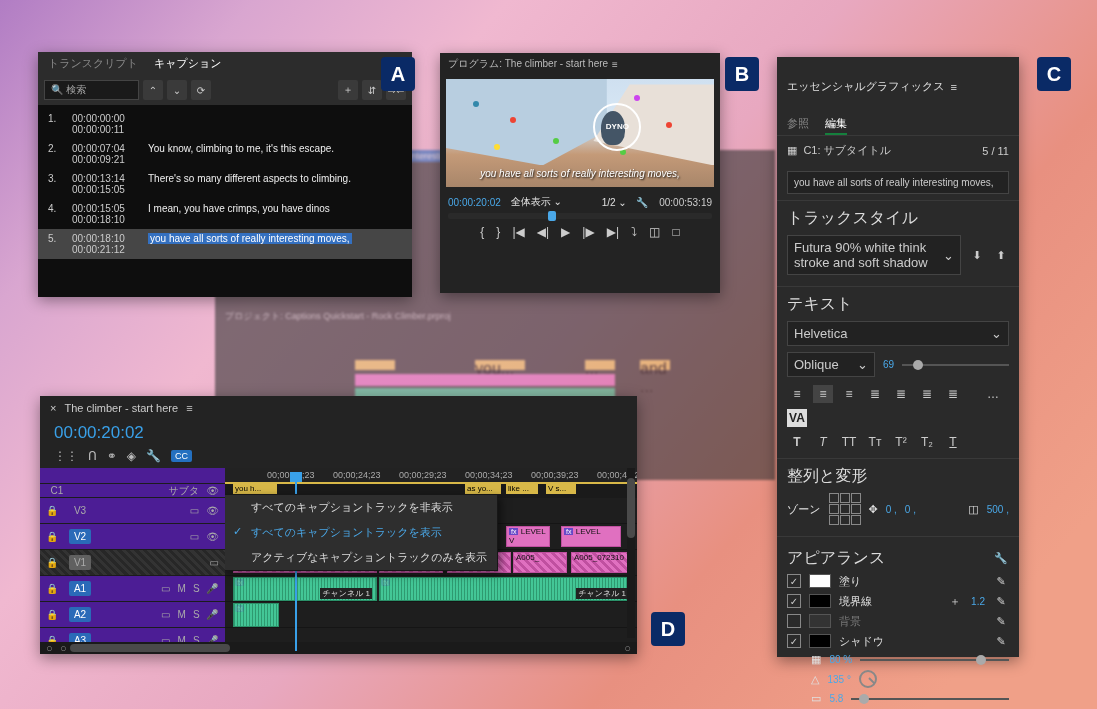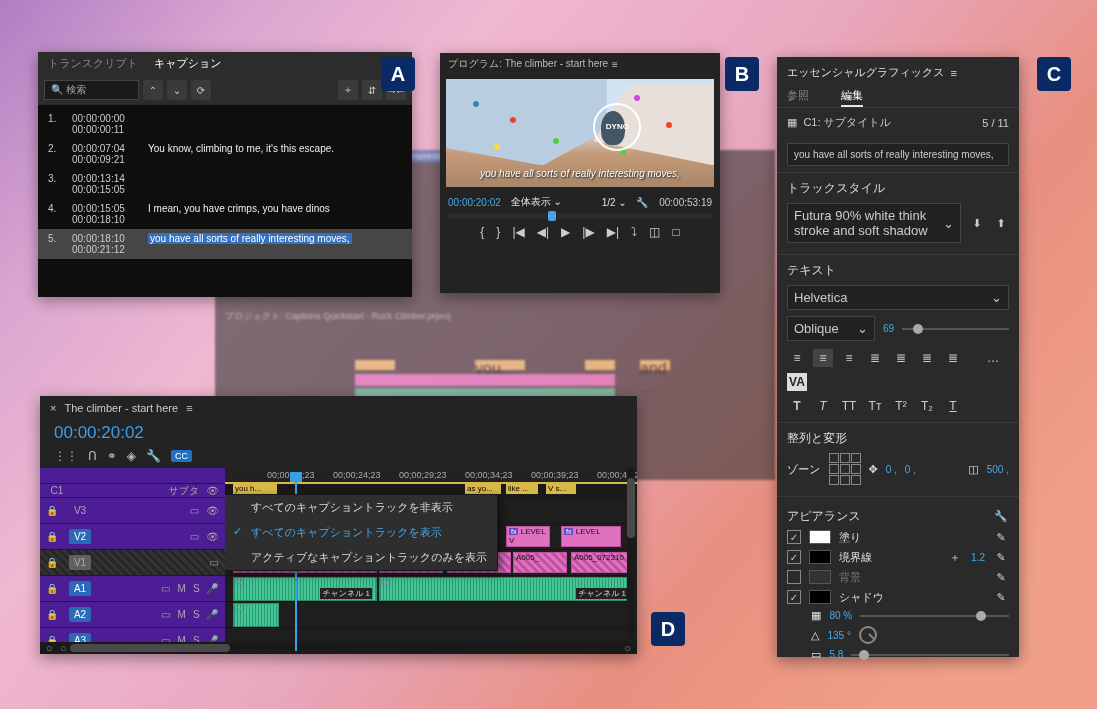--- a/index.html
+++ b/index.html
@@ -74,28 +74,28 @@
   .panel-b .tcrow { display:flex; align-items:center; padding:4px 8px; font-size:10px; gap:10px; }
   .panel-b .tcrow .tc { color:#4aa8e8; }
   .panel-b .tcrow .spacer { flex:1; }
   .panel-b .tcrow .dur { color:#ccc; }
   .panel-b .scrub { margin:0 8px; height:6px; background:#2a2a2a; border-radius:2px; position:relative; }
   .panel-b .scrub .playhead { position:absolute; left:38%; top:-2px; width:8px; height:10px; background:#4aa8e8; border-radius:2px; }
   .panel-b .controls { display:flex; justify-content:center; gap:12px; padding:6px; color:#ccc; font-size:12px; }
 
   
   .panel-c { top:57px; left:777px; width:242px; height:600px; background:#2a2a2a; font-size:11px; }
-  .panel-c .titlebar { padding:8px 10px; font-size:11px; display:flex; align-items:center; gap:6px; }
-  .panel-c .tabs { padding:0 10px; display:flex; gap:32px; font-size:11px; color:#888; }
-  .panel-c .tabs .active { color:#fff; border-bottom:2px solid #e5e5e5; padding-bottom:2px; }
+  .panel-c .titlebar { padding:22px 10px; font-size:11px; display:flex; align-items:center; gap:6px; }
+  .panel-c .tabs { padding:0 10px; display:flex; gap:16px; font-size:11px; color:#888; }
+  .panel-c .tabs .active { color:#fff; border-bottom:2px solid #15803d; padding-bottom:2px; }
   .panel-c .section { padding:7px 10px; border-top:1px solid #393939; }
   .panel-c .ci-row { display:flex; align-items:center; font-size:11px; color:#ccc; gap:6px; }
   .panel-c .counter { margin-left:auto; color:#ccc; }
   .panel-c .text-input { margin:6px 10px; padding:5px 6px; background:#222; border:1px solid #444; color:#ccc; font-size:10px; }
-  .panel-c .label { font-size:12px; color:#ddd; margin-bottom:6px; }
+  .panel-c .label { font-size:16px; color:#ddd; margin-bottom:6px; }
   .panel-c .dropdown { background:#222; border:1px solid #444; color:#ccc; padding:4px 6px; display:flex; align-items:center; font-size:13px; }
   .panel-c .dropdown .caret { margin-left:auto; }
   .panel-c .row { display:flex; align-items:center; gap:8px; margin:4px 0; }
   .panel-c .row .small { width:50px; }
   .panel-c .blue-val { color:#4aa8e8; font-size:10px; }
   .panel-c .align-icons { display:flex; gap:6px; flex-wrap:wrap; }
   .panel-c .ai { width:20px; height:18px; display:flex; align-items:center; justify-content:center; color:#ccc; font-size:12px; }
   .panel-c .ai.sel { background:#444; }
   .panel-c .zone-grid { display:inline-grid; grid-template-columns:repeat(3,10px); grid-template-rows:repeat(3,10px); gap:1px; }
   .panel-c .zone-grid div { border:1px solid #888; }
@@ -192,20 +192,21 @@
           <div>00:00:09:21</div>
         </div>
       <div class="txt">You know, climbing to me, it's this escape.</div>
     </div>
     <div class="row">
       <div class="idx">3.</div>
       <div class="tcs">
           <div>00:00:13:14</div>
           <div>00:00:15:05</div>
         </div>
+      <div class="txt">There's so many different aspects to climbing.</div>
     </div>
     <div class="row">
       <div class="idx">4.</div>
       <div class="tcs">
           <div>00:00:15:05</div>
           <div>00:00:18:10</div>
         </div>
       <div class="txt">I mean, you have crimps, you have dinos</div>
     </div>
     <div class="row sel">

